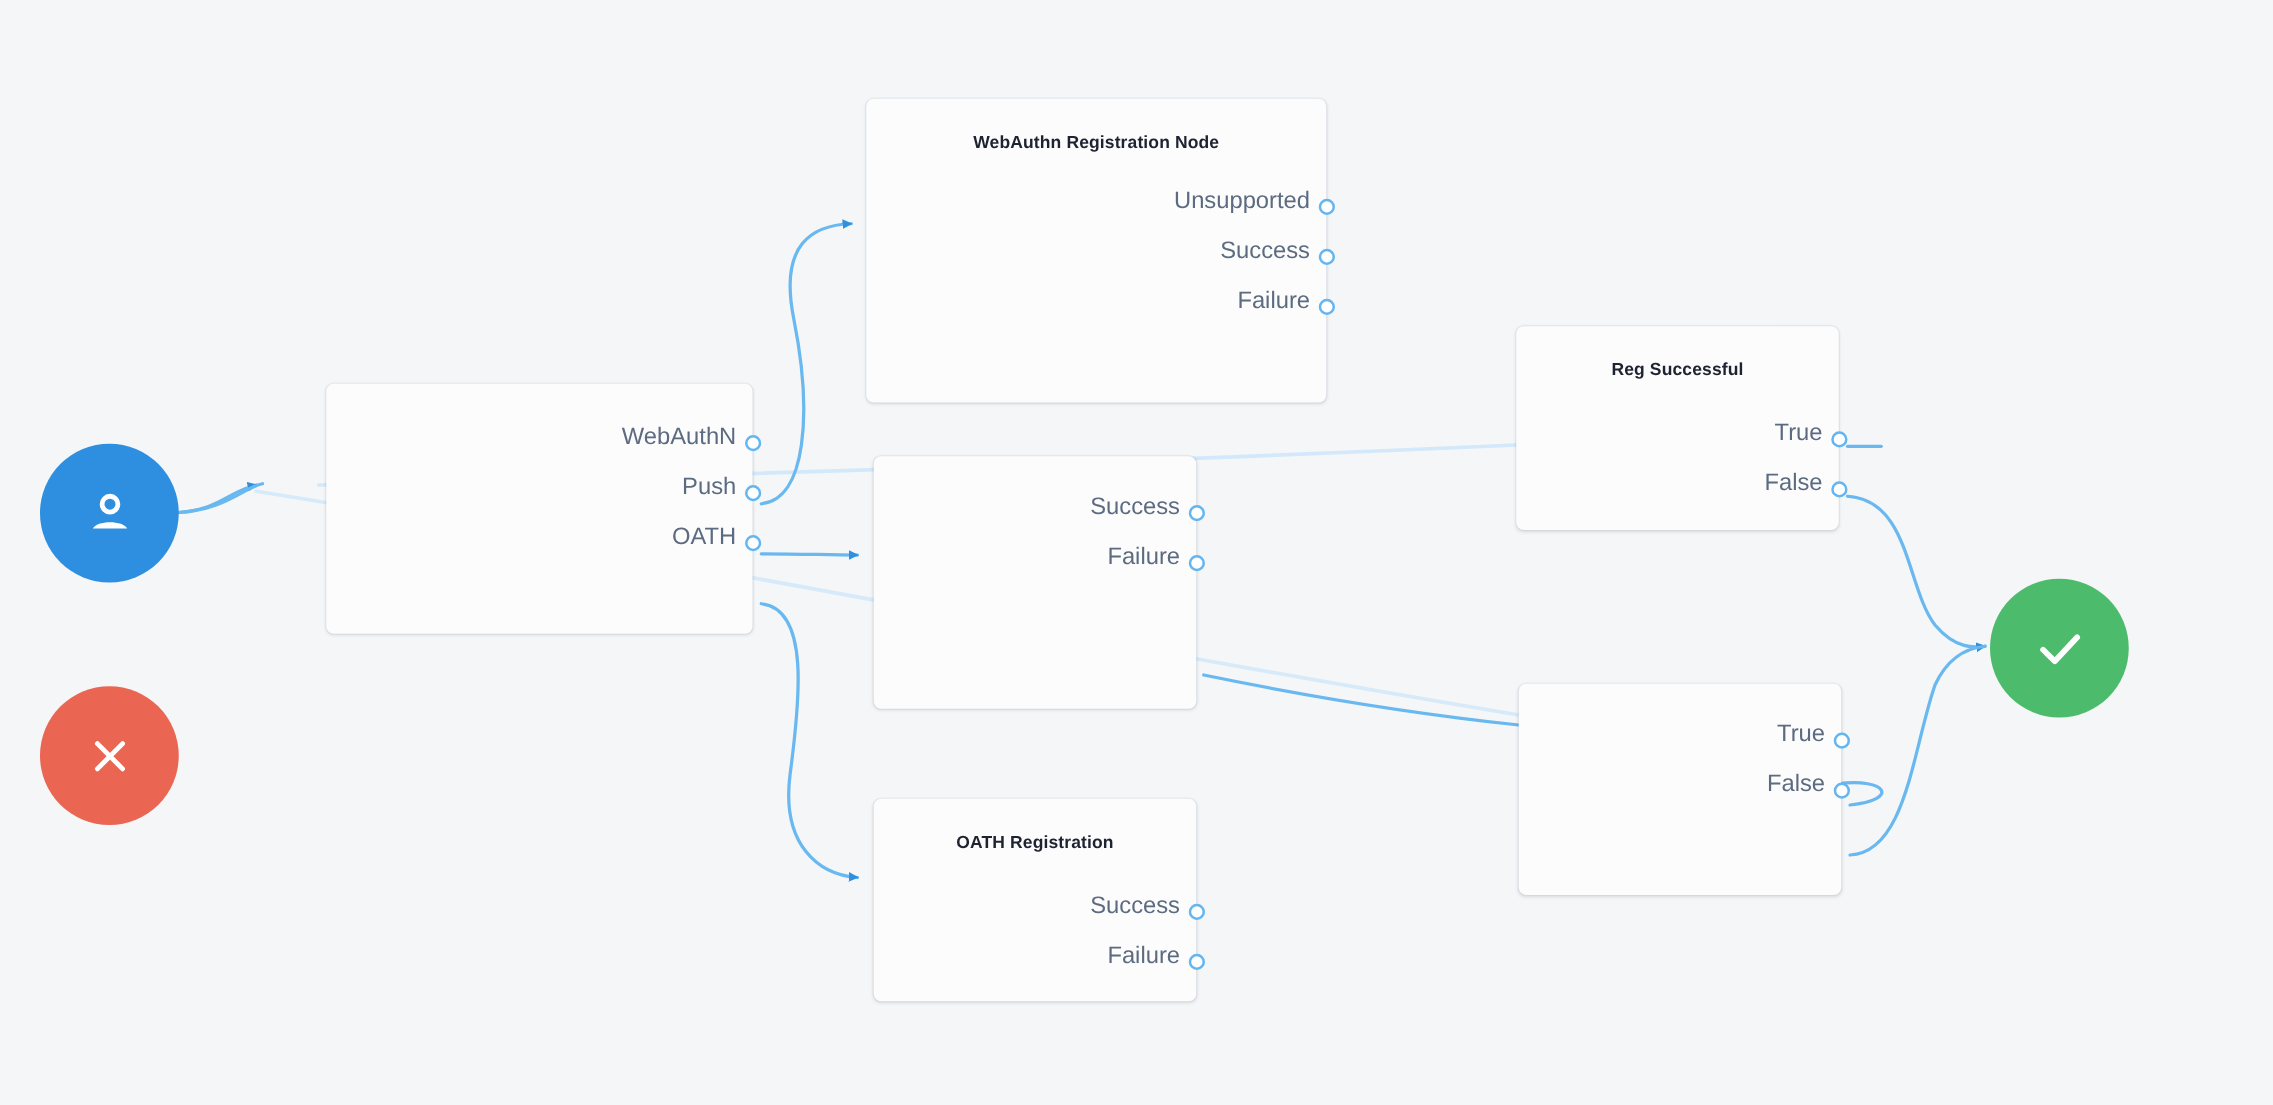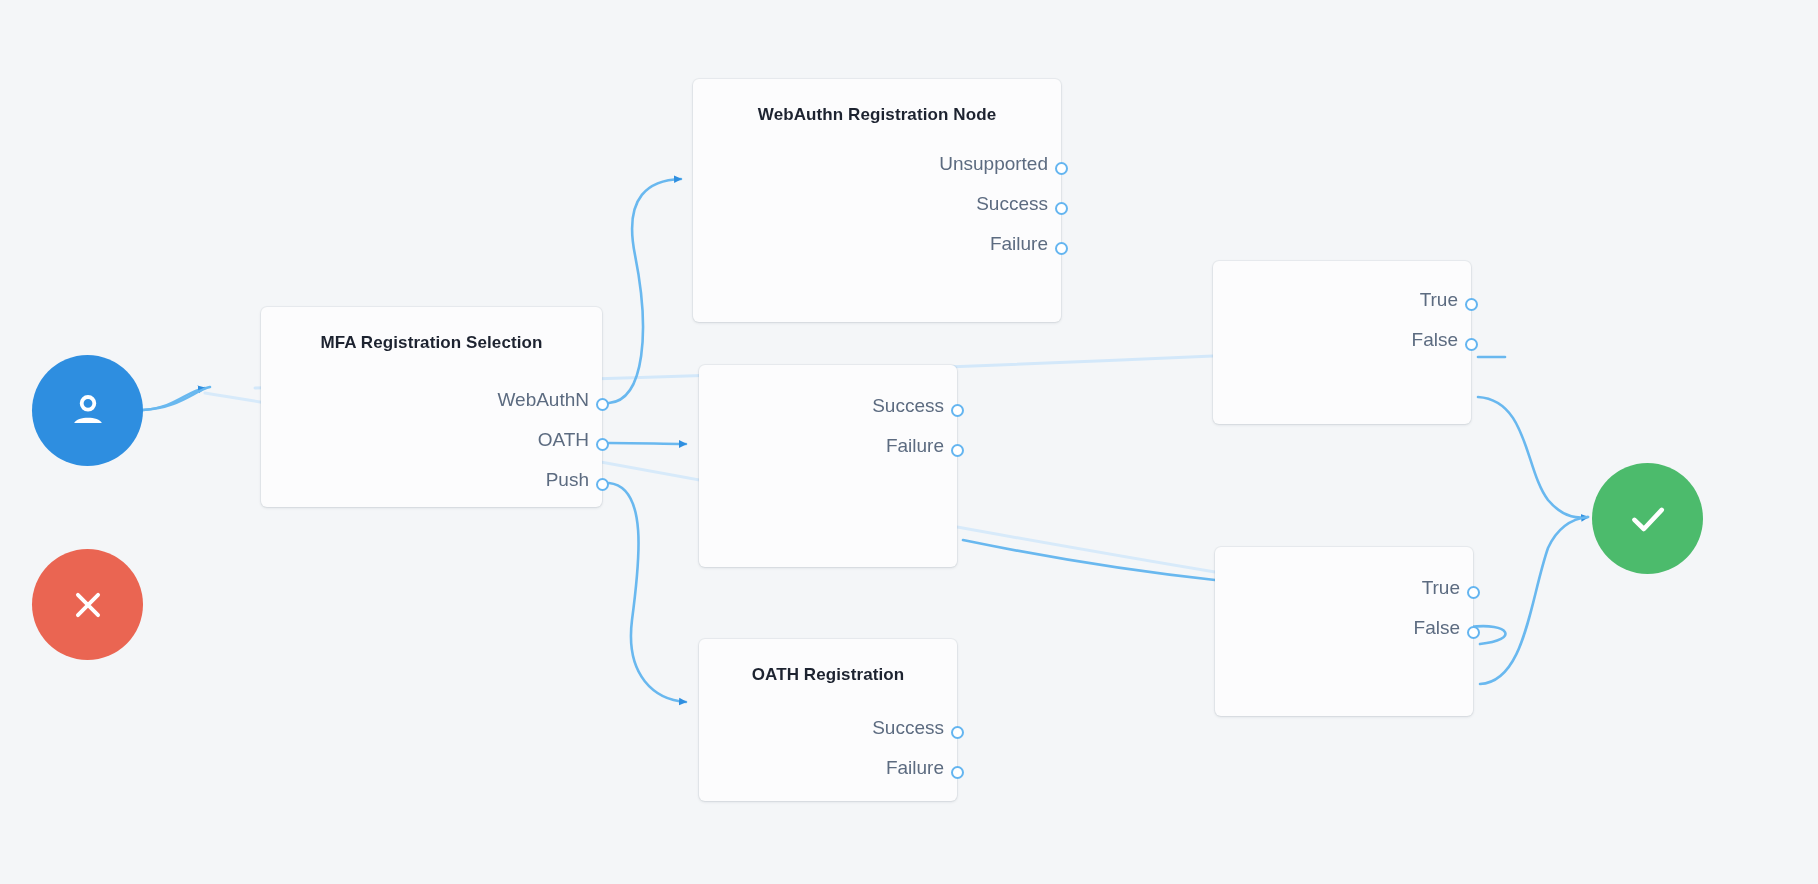--- a/index.html
+++ b/index.html
@@ -30,21 +30,21 @@
   
   .node {
     position: absolute;
     background: #fcfcfd;
     border-radius: 6px;
     box-shadow: 0 1px 3px rgba(30,45,70,.13), 0 0 0 1px rgba(30,45,70,.045);
     box-sizing: border-box;
     z-index: 5;
   }
   .node-title {
-    font-size: 17px;
+    font-size: 14px;
     font-weight: bold;
     color: #1d2330;
     text-align: center;
     padding: 26px 18px 4px 18px;
     line-height: 1.2;
     letter-spacing: .1px;
   }
   .ports {
     padding: 6px 0 18px 0;
   }
@@ -140,32 +140,31 @@
 
   <div class="circle-node" style="left:1592px; top:463px; width:111px; height:111px; background:#4cbb6c;">
     <span>
       <svg width="50" height="50" viewBox="0 0 24 24">
         <path d="M5.5 12.4 L10 16.8 L18.6 7.6" fill="none" stroke="#fff" stroke-width="2.2" stroke-linecap="round" stroke-linejoin="round"></path>
       </svg>
     </span>
   </div>
 
   <div class="node" style="left:261px; top:307px; width:341px; height:200px;">
-    <div class="node-title">MFA Registration Selection</div>
     <div class="ports" style="padding-top:14px;">
       <div class="port">
         <span class="port-label">WebAuthN</span>
         <span class="port-dot"></span>
       </div>
       <div class="port">
+        <span class="port-label">Push</span>
+        <span class="port-dot"></span>
+      </div>
+      <div class="port">
         <span class="port-label">OATH</span>
-        <span class="port-dot"></span>
-      </div>
-      <div class="port">
-        <span class="port-label">Push</span>
         <span class="port-dot"></span>
       </div>
     </div>
   </div>
 
   <div class="node" style="left:693px; top:79px; width:368px; height:243px;">
     <div class="node-title">WebAuthn Registration Node</div>
     <div class="ports">
       <div class="port">
         <span class="port-label">Unsupported</span>
@@ -203,20 +202,21 @@
         <span class="port-dot"></span>
       </div>
       <div class="port">
         <span class="port-label">Failure</span>
         <span class="port-dot"></span>
       </div>
     </div>
   </div>
 
   <div class="node" style="left:1213px; top:261px; width:258px; height:163px;">
+    <div class="node-title">Reg Successful</div>
     <div class="ports" style="padding-top:10px;">
       <div class="port">
         <span class="port-label">True</span>
         <span class="port-dot"></span>
       </div>
       <div class="port">
         <span class="port-label">False</span>
         <span class="port-dot"></span>
       </div>
     </div>

